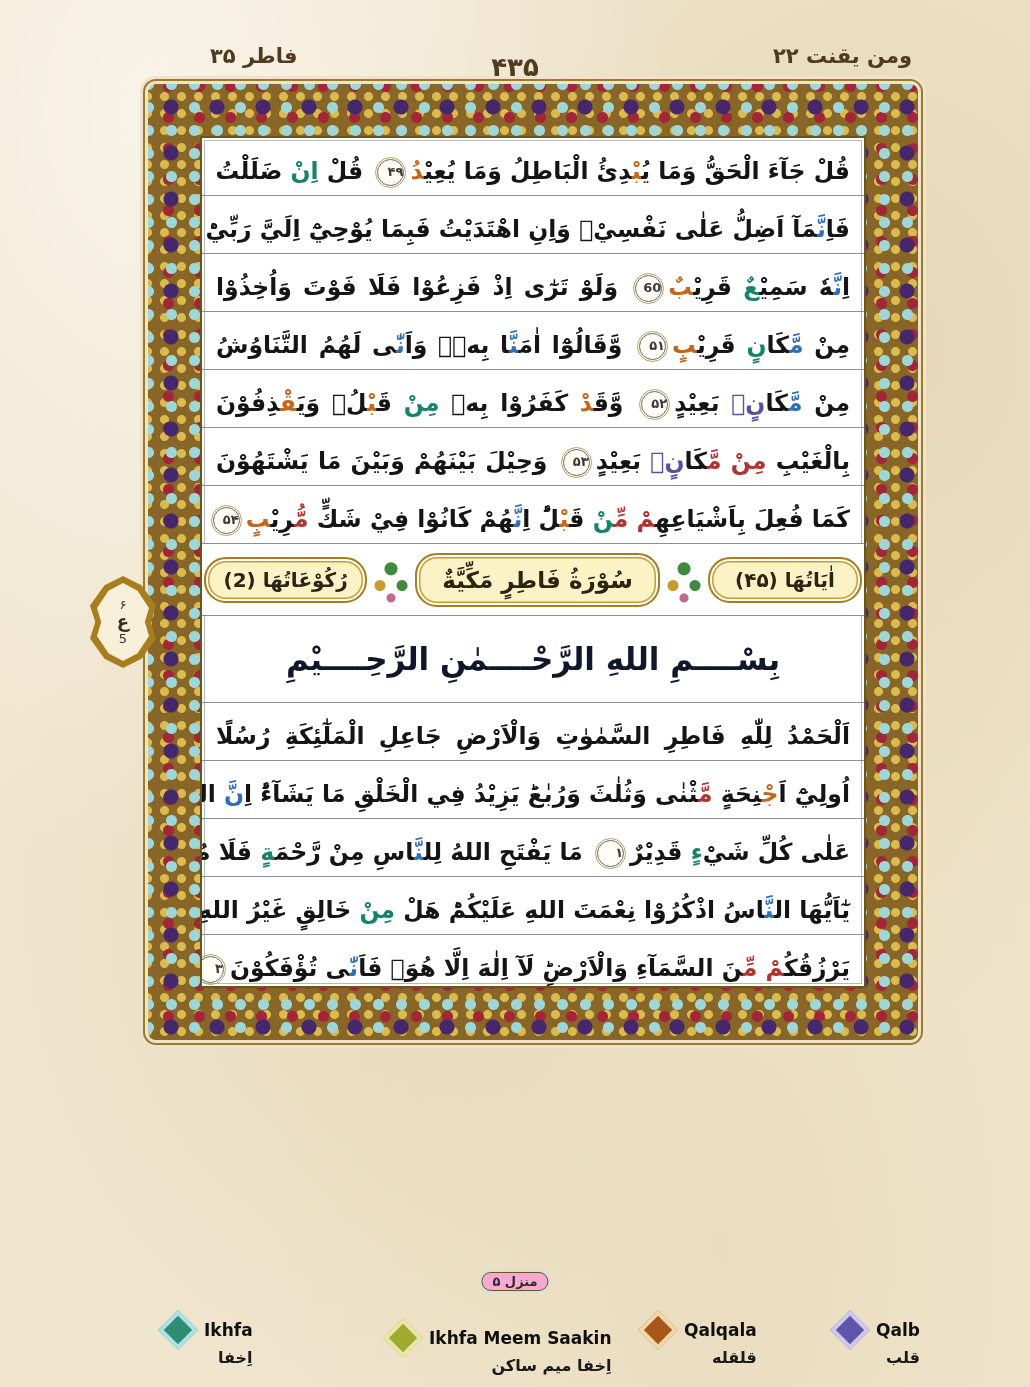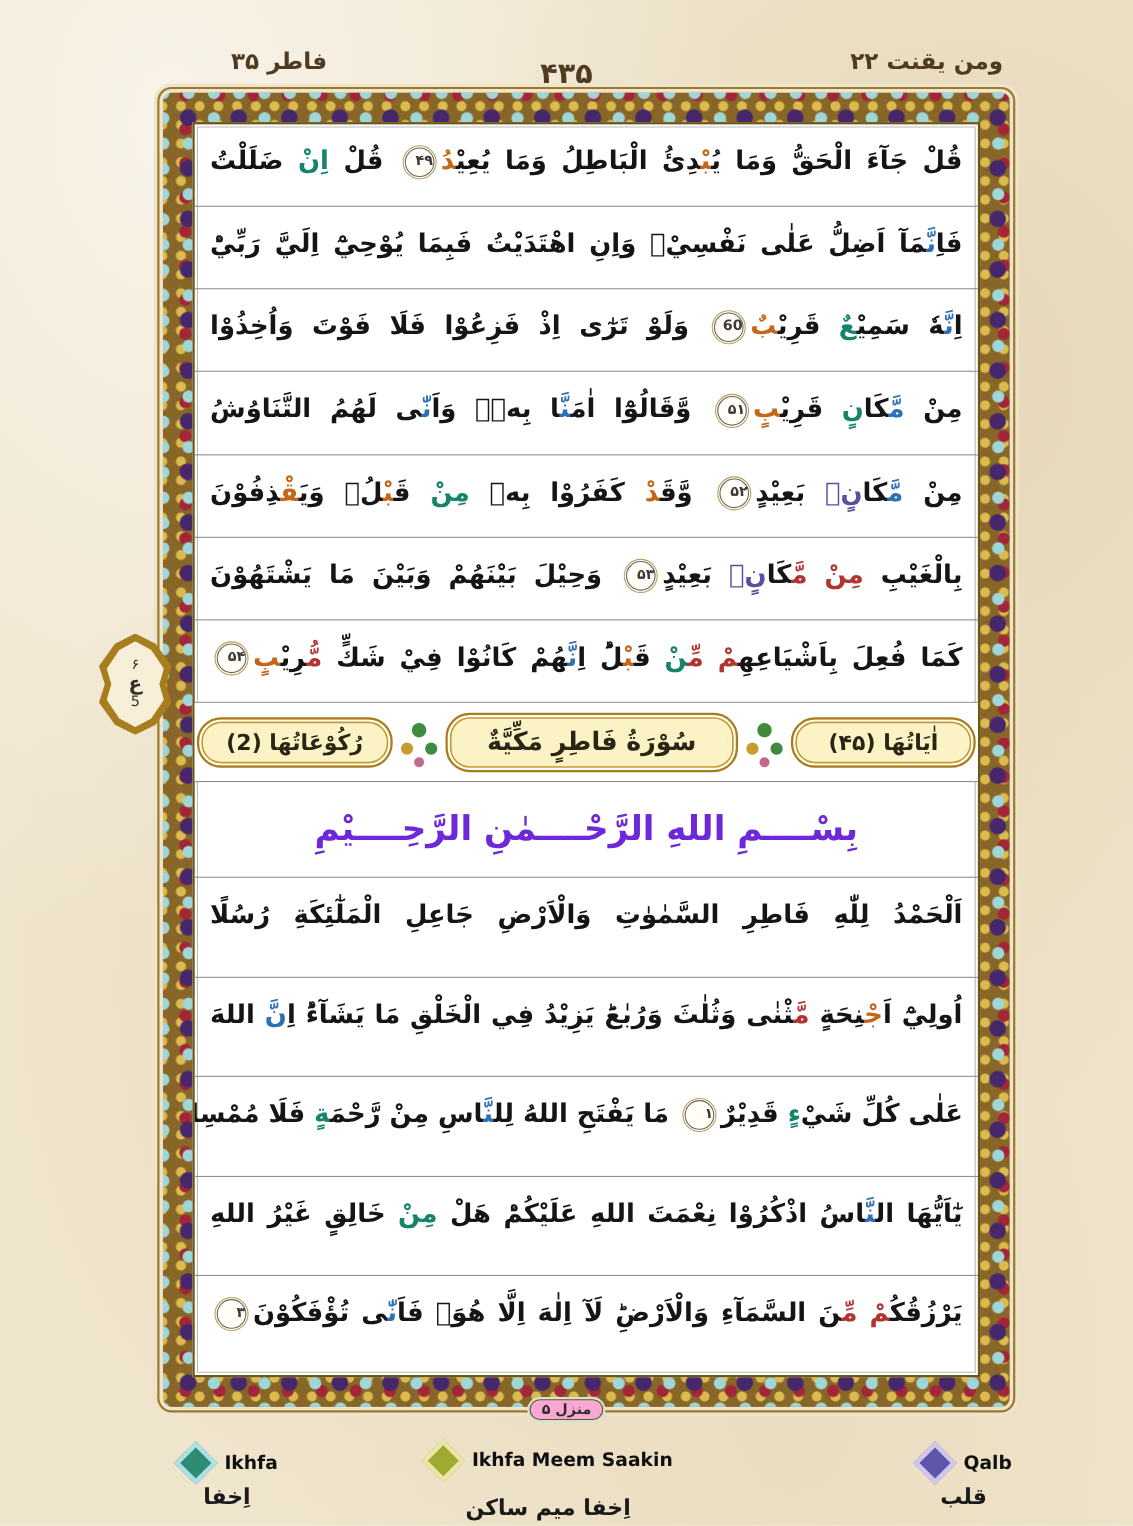--- a/index.html
+++ b/index.html
@@ -13,22 +13,22 @@
       radial-gradient(ellipse at 35% 65%, rgba(216,196,160,.32), transparent 40%),
       radial-gradient(ellipse at 70% 90%, rgba(222,204,168,.35), transparent 45%);
   }
   
   .pg-header{position:absolute;top:40px;left:0;width:1030px;height:34px;color:#4f3a22;}
   .pg-header .hdr-right{position:absolute;right:118px;top:4px;font-size:21px;font-weight:bold;direction:rtl;}
   .pg-header .hdr-center{position:absolute;left:50%;transform:translateX(-50%);top:12px;font-size:26px;font-weight:bold;}
   .pg-header .hdr-left{position:absolute;left:210px;top:4px;font-size:21px;font-weight:bold;direction:rtl;}
   
   .frame{
-    position:absolute;left:148px;top:84px;width:770px;height:1195px;box-sizing:border-box;
-    padding:27px;border-radius:8px;
+    position:absolute;left:148px;top:84px;width:770px;height:956px;box-sizing:border-box;
+    padding:52px;border-radius:8px;
     background-color:#876628;
     background-image:
       radial-gradient(circle, #46276b 0 7px, rgba(0,0,0,0) 8px),
       radial-gradient(circle, #9fd6d8 0 5px, rgba(0,0,0,0) 6px),
       radial-gradient(circle, #a32638 0 5px, rgba(0,0,0,0) 6px),
       radial-gradient(circle, #dcbb4e 0 4px, rgba(0,0,0,0) 5px);
     background-size:46px 46px, 23px 23px, 31px 31px, 17px 17px;
     background-position:0 0, 12px 12px, 5px 18px, 8px 4px;
     box-shadow:0 0 0 3px #efe3cb, 0 0 0 5px #9a7b2a, 0 0 0 8px #efe3cb;
   }
@@ -76,21 +76,21 @@
     background-image:
       radial-gradient(circle at 50% 30%, #3f8a3f 0 6px, transparent 7px),
       radial-gradient(circle at 25% 60%, #c79b2e 0 5px, transparent 6px),
       radial-gradient(circle at 75% 60%, #3f8a3f 0 5px, transparent 6px),
       radial-gradient(circle at 50% 82%, #c06a8a 0 4px, transparent 5px);
   }
   
   .bismillah-row{
     flex:0 0 86px;display:flex;align-items:center;justify-content:center;
     border-bottom:1.6px solid #8f8f8f;direction:rtl;
-    font-size:31px;font-weight:bold;color:#6d28d9;
+    font-size:31px;font-weight:bold;color:#0f172a;
   }
   
   .medallion{
     position:absolute;left:90px;top:576px;width:66px;height:92px;
     clip-path:polygon(50% 0,78% 10%,100% 32%,92% 50%,100% 68%,78% 90%,50% 100%,22% 90%,0 68%,8% 50%,0 32%,22% 10%);
     background:#a87d1e;display:flex;align-items:center;justify-content:center;
   }
   .medallion-inner{
     width:52px;height:78px;
     clip-path:polygon(50% 0,78% 10%,100% 32%,92% 50%,100% 68%,78% 90%,50% 100%,22% 90%,0 68%,8% 50%,0 32%,22% 10%);
@@ -109,21 +109,21 @@
   }
   
   .legend{position:absolute;left:0;top:1306px;width:1030px;height:80px;padding-left:30px;}
   .legend-item{position:absolute;display:flex;flex-direction:column;}
   .legend-row{display:flex;align-items:center;}
   .diamond{
     width:20px;height:20px;transform:rotate(45deg);
     border:4px solid #ccc;margin:4px 12px 4px 4px;flex:0 0 20px;box-sizing:content-box;
   }
   .legend-en{font-size:17px;font-weight:bold;color:#101010;}
-  .legend-ar{font-size:20px;font-weight:bold;color:#1a1a1a;direction:rtl;margin-top:0px;text-align:center;}
+  .legend-ar{font-size:16px;font-weight:bold;color:#1a1a1a;direction:rtl;margin-top:0px;text-align:right;}
 </style>
 </head>
 <body>
 
 <div class="pg-header">
   <div class="hdr-right">ومن يقنت ۲۲</div>
   <div class="hdr-center">۴۳۵</div>
   <div class="hdr-left">فاطر ۳۵</div>
 </div>
 
@@ -172,27 +172,34 @@
 <div class="manzil">منزل ۵</div>
 
 <div class="legend">
   <div class="legend-item" style="left:160px;top:6px;">
     <div class="legend-row">
       <span class="diamond" style="background: rgb(47, 139, 114); border-color: rgb(174, 224, 232);"></span>
       <span class="legend-en">Ikhfa</span>
     </div>
     <div class="legend-ar">اِخفا</div>
   </div>
-  <div class="legend-item" style="left:385px;top:4px;gap:12px;">
+  <div class="legend-item" style="left:385px;top:14px;">
     <div class="legend-row">
       <span class="diamond" style="background: rgb(160, 170, 48); border-color: rgb(232, 230, 168);"></span>
       <span class="legend-en">Ikhfa Meem Saakin</span>
     </div>
     <div class="legend-ar">اِخفا ميم ساكن</div>
   </div>
+  <div class="legend-item" style="left:640px;top:6px;">
+    <div class="legend-row">
+      <span class="diamond" style="background: rgb(168, 85, 28); border-color: rgb(240, 217, 168);"></span>
+      <span class="legend-en">Qalqala</span>
+    </div>
+    <div class="legend-ar">قلقله</div>
+  </div>
   <div class="legend-item" style="left:832px;top:6px;">
     <div class="legend-row">
       <span class="diamond" style="background: rgb(95, 85, 170); border-color: rgb(207, 200, 238);"></span>
       <span class="legend-en">Qalb</span>
     </div>
     <div class="legend-ar">قلب</div>
   </div>
 </div>
 
 </body></html>

